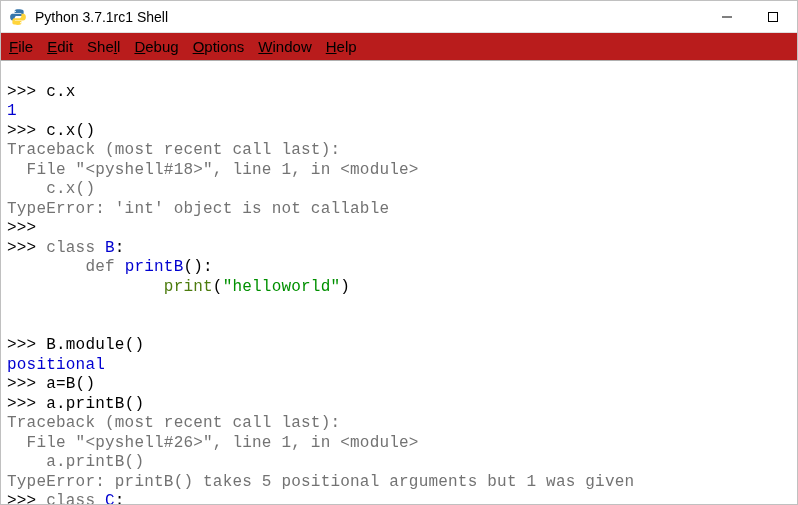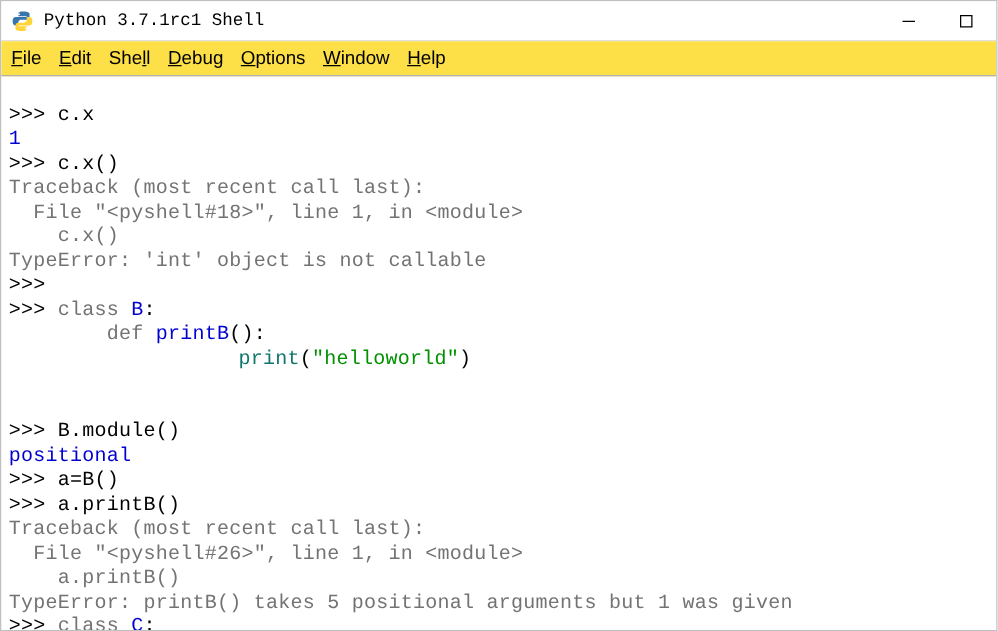--- a/index.html
+++ b/index.html
@@ -11,21 +11,20 @@
     overflow: hidden;
     border: 1px solid #c0c0c0;
   }
   .titlebar {
     height: 32px;
     display: flex;
     align-items: center;
     background: #ffffff;
     padding: 0 4px 0 8px;
     border-bottom: 1px solid #e0e0e0;
-    font-family: Liberation Mono, monospace;
   }
   .titlebar .app-icon {
     width: 18px; height: 18px;
     margin-right: 8px;
     display: inline-flex;
     align-items: center;
     justify-content: center;
   }
   .titlebar .title {
     font-size: 14px;
@@ -45,41 +44,41 @@
     justify-content: center;
     font-size: 14px;
     color: #000;
   }
   .menubar {
     height: 28px;
     display: flex;
     align-items: center;
     padding: 0 8px;
     gap: 14px;
-    background: #fde047;
+    background: #b91c1c;
     border-bottom: 1px solid #b0b0b0;
     font-size: 15px;
   }
   .menu-item { color: #000; }
   .menu-item .ul { text-decoration: underline; }
   .shell {
     font-family: "Courier New", monospace;
     font-size: 16px;
     line-height: 1.22;
     padding: 2px 6px;
     white-space: pre;
     color: #000;
     letter-spacing: 0.2px;
   }
   .prompt { color: #000; }
   .out-blue { color: #0000d0; }
   .err { color: #737373; }
   .kw-orange { color: #737373; }
   .name-blue { color: #0000d0; }
-  .func-purple { color: #0f766e; margin-left: 27px; }
+  .func-purple { color: #4d7c0f; }
   .str-green { color: #009000; }
 </style>
 </head>
 <body>
 
 <div class="titlebar">
   <span class="app-icon">
     <svg width="18" height="18" viewBox="0 0 32 32">
       <path d="M16 2c-6 0-6 3-6 3v4h12v1H6s-4 0-4 6 4 6 4 6h4v-4s0-4 4-4h8s4 0 4-4V5s0-3-10-3z" fill="#3776ab"></path>
       <circle cx="11" cy="6" r="1.3" fill="#fff"></circle>

